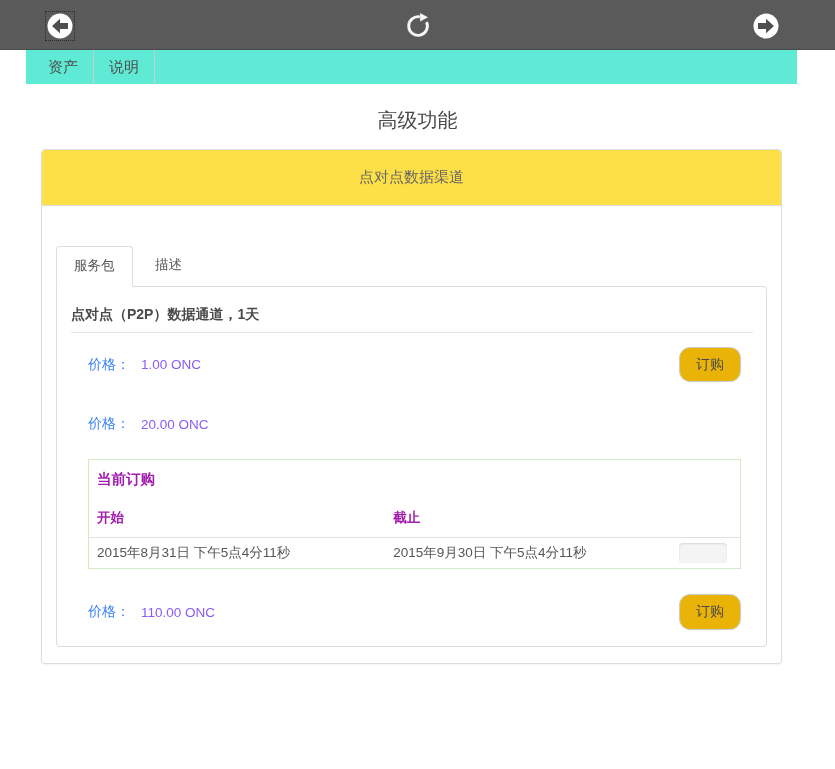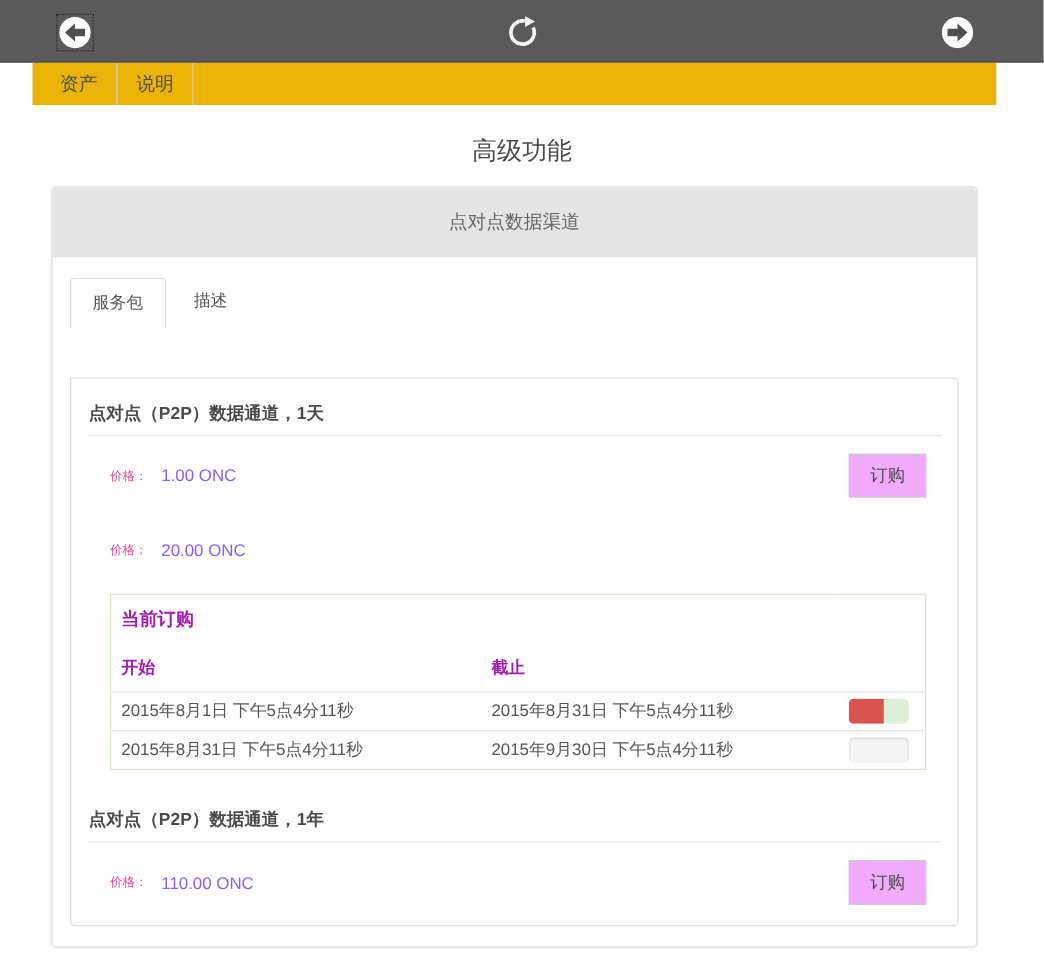--- a/index.html
+++ b/index.html
@@ -23,21 +23,21 @@
   .nav-circle-btn.back { left: 47px; outline: 1px dotted #2b2b2b; outline-offset: 1px; }
   .nav-circle-btn.forward { right: 56px; }
   .refresh-btn {
     position: absolute; top: 12px; left: 50%; margin-left: -14px;
     width: 28px; height: 28px; background: transparent; border: none;
     padding: 0; cursor: pointer; line-height: 0;
   }
 
   
   .navstrip {
-    margin: 0 38px 0 26px; height: 34px; background: #eab308;
+    margin: 0 38px 0 26px; height: 34px; background: #5eead4;
     display: flex; align-items: stretch; padding-left: 7px;
   }
   .navstrip-item {
     display: flex; align-items: center; padding: 0 15px;
     font-size: 15px; color: #4d4d4d; border-right: 1px solid #cdcdcd;
     background: transparent; border-top: none; border-bottom: none; border-left: none;
     cursor: pointer; font-family: inherit;
   }
 
   
@@ -46,55 +46,55 @@
     margin: 23px 0 15px;
   }
 
   
   .panel {
     margin: 0 53px 0 41px; background: #fff;
     border: 1px solid #ddd; border-radius: 4px;
     box-shadow: 0 1px 2px rgba(0,0,0,.05);
   }
   .panel-heading {
-    background: #e5e5e5; border-bottom: 1px solid #ddd;
+    background: #fde047; border-bottom: 1px solid #ddd;
     border-radius: 4px 4px 0 0; padding: 18px 15px;
     text-align: center; font-size: 15px; color: #666;
   }
   .panel-body { padding: 15px 14px 16px; }
 
   
   .tabs { position: relative; z-index: 2; }
   .tab {
     display: inline-block; padding: 10px 17px; font-size: 13.5px; color: #555;
     background: transparent; border: 1px solid transparent; cursor: pointer;
-    font-family: inherit; line-height: 1.4; vertical-align: bottom;
+    font-family: inherit; line-height: 1.4; vertical-align: bottom; margin-top: 24px;
   }
   .tab.active {
     background: #fff; border: 1px solid #ddd; border-bottom-color: #fff;
     border-radius: 4px 4px 0 0; margin-bottom: -1px; position: relative;
   }
   .tab-panel {
     border: 1px solid #ddd; border-radius: 0 4px 4px 4px;
-    padding: 13px 13px 16px 14px; background: #fff; margin-top: 40px;
+    padding: 13px 13px 16px 14px; background: #fff;
   }
 
   
   .pkg + .pkg { margin-top: 25px; }
   .pkg-title {
     font-size: 14px; font-weight: bold; color: #4a4a4a;
     padding: 6px 0 8px; border-bottom: 1px solid #e5e5e5;
   }
   .pkg-body { padding: 0 12px 0 17px; }
   .price-row { display: flex; align-items: center; margin-top: 14px; min-height: 34px; }
-  .price-label { font-size: 10px; color: #ec4899; }
+  .price-label { font-size: 14px; color: #3b82f6; }
   .price-value { font-size: 13.5px; color: #8b5cf6; margin-left: 11px; }
   .order-btn {
     margin-left: auto; padding: 7px 16px; font-size: 14px; color: #4a4a4a;
-    background: #f0abfc; border: 1px solid #ccc; border-radius: 0;
+    background: #eab308; border: 1px solid #ccc; border-radius: 11px;
     cursor: pointer; font-family: inherit; line-height: 1.4;
   }
 
   
   .orders-table {
     width: 100%; border-collapse: collapse; margin-top: 18px;
     border: 1px solid #d6e9c6; font-size: 13.5px;
   }
   .orders-caption {
     background: #dff0d8; color: #71806b; text-align: center;
@@ -196,44 +196,34 @@
                 <th colspan="3" class="orders-caption">当前订购</th>
               </tr>
               <tr>
                 <th>开始</th>
                 <th>截止</th>
                 <th></th>
               </tr>
             </thead>
             <tbody>
               <tr>
-                <td>2015年8月1日 下午5点4分11秒</td>
-                <td>2015年8月31日 下午5点4分11秒</td>
-                <td>
-                  <div class="progress track-active">
-                    <div class="progress-fill" style="width: 58%;"></div>
-                  </div>
-                </td>
-              </tr>
-              <tr>
                 <td>2015年8月31日 下午5点4分11秒</td>
                 <td>2015年9月30日 下午5点4分11秒</td>
                 <td>
                   <div class="progress track-empty">
                     <div class="progress-fill" style="width: 0%;"></div>
                   </div>
                 </td>
               </tr>
             </tbody>
           </table>
         </div>
       </section>
 
       <section class="pkg">
-        <div class="pkg-title">点对点（P2P）数据通道，1年</div>
         <div class="pkg-body">
           <div class="price-row">
             <span class="price-label">价格：</span>
             <span class="price-value">110.00 ONC</span>
             <button class="order-btn">订购</button>
           </div>
         </div>
       </section>
 
     </div>

